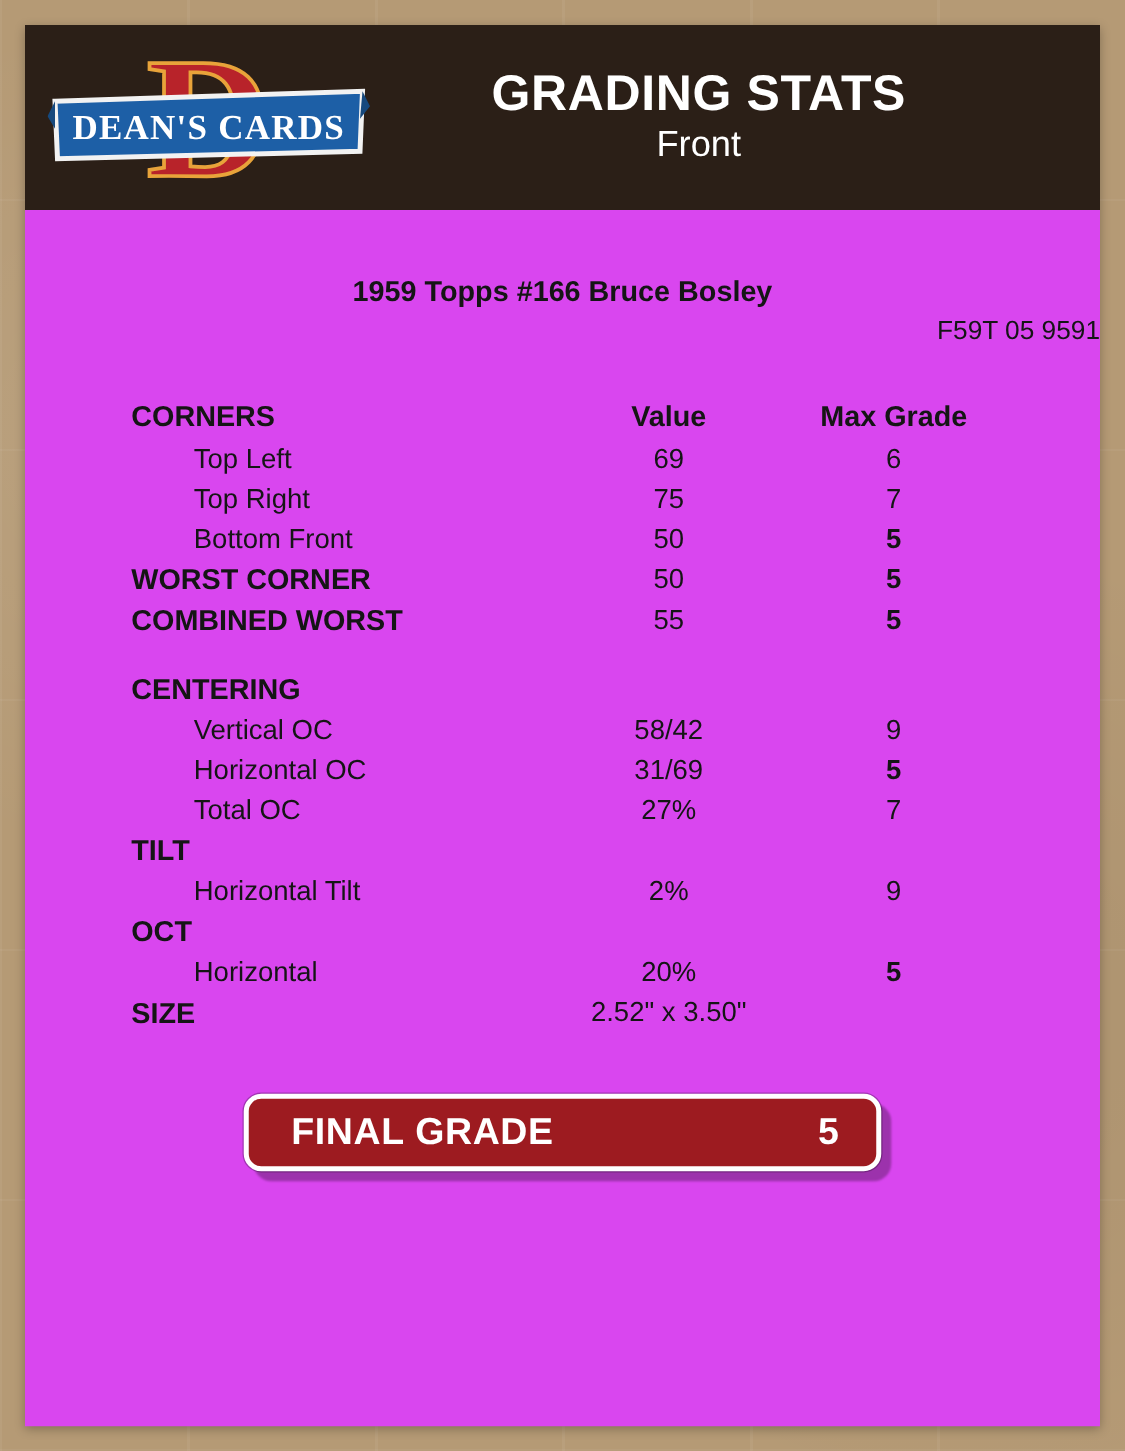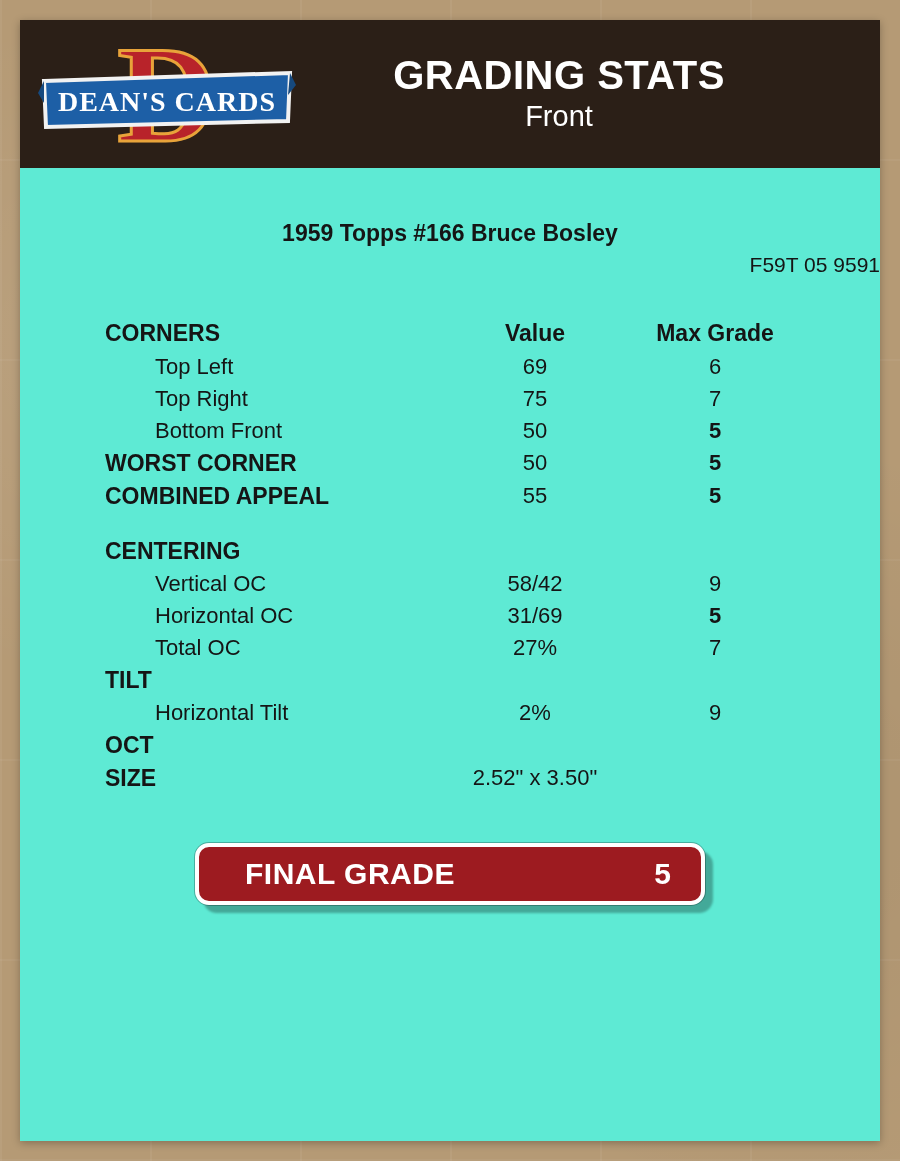--- a/index.html
+++ b/index.html
@@ -30,21 +30,21 @@
       radial-gradient(circle at 12% 30%, rgba(255,255,255,0.07), rgba(0,0,0,0) 30%),
       radial-gradient(circle at 85% 70%, rgba(0,0,0,0.05), rgba(0,0,0,0) 35%);
   }
 
   .sheet {
     position: absolute;
     left: 20px;
     top: 20px;
     width: 860px;
     height: 1121px;
-    background: #5eead4;
+    background: #d946ef;
     box-shadow: 0 2px 8px rgba(0,0,0,0.28);
   }
 
   
   .header {
     height: 148px;
     background: #2b1f17;
     display: flex;
     align-items: center;
     padding: 0 18px;
@@ -138,21 +138,21 @@
     background: #9d1b20;
     border: 4px solid #ffffff;
     border-radius: 14px;
     display: flex;
     align-items: center;
     justify-content: space-between;
     padding: 0 30px 0 34px;
     color: #ffffff;
     box-shadow: 0 0 0 1px rgba(0,0,0,0.25);
   }
-  .final-label { font-size: 30px; font-weight: bold; letter-spacing: 0.5px; margin-left: 12px; }
+  .final-label { font-size: 30px; font-weight: bold; letter-spacing: 0.5px; }
   .final-value { font-size: 30px; font-weight: bold; }
 </style>
 </head>
 <body>
 
 <div class="bg-pattern"></div>
 
 <div class="sheet">
 
   <div class="header">
@@ -202,21 +202,21 @@
           <td class="c-label indent">Bottom Front</td>
           <td class="c-value">50</td>
           <td class="c-grade low">5</td>
         </tr>
         <tr class="section">
           <td class="c-label">WORST CORNER</td>
           <td class="c-value">50</td>
           <td class="c-grade low">5</td>
         </tr>
         <tr class="section">
-          <td class="c-label">COMBINED APPEAL</td>
+          <td class="c-label">COMBINED WORST</td>
           <td class="c-value">55</td>
           <td class="c-grade low">5</td>
         </tr>
 
         <tr class="spacer">
             <td colspan="3"></td>
           </tr>
 
         <tr class="section">
           <td class="c-label">CENTERING</td>
@@ -247,20 +247,25 @@
         <tr>
           <td class="c-label indent">Horizontal Tilt</td>
           <td class="c-value">2%</td>
           <td class="c-grade">9</td>
         </tr>
 
         <tr class="section">
           <td class="c-label">OCT</td>
           <td class="c-value"></td>
             <td class="c-grade"></td>
+        </tr>
+        <tr>
+          <td class="c-label indent">Horizontal</td>
+          <td class="c-value">20%</td>
+          <td class="c-grade low">5</td>
         </tr>
 
         <tr class="section">
           <td class="c-label">SIZE</td>
           <td class="c-value">2.52" x 3.50"</td>
           <td class="c-grade"></td>
         </tr>
 
         <tr class="spacer-sm">
             <td colspan="3"></td>

